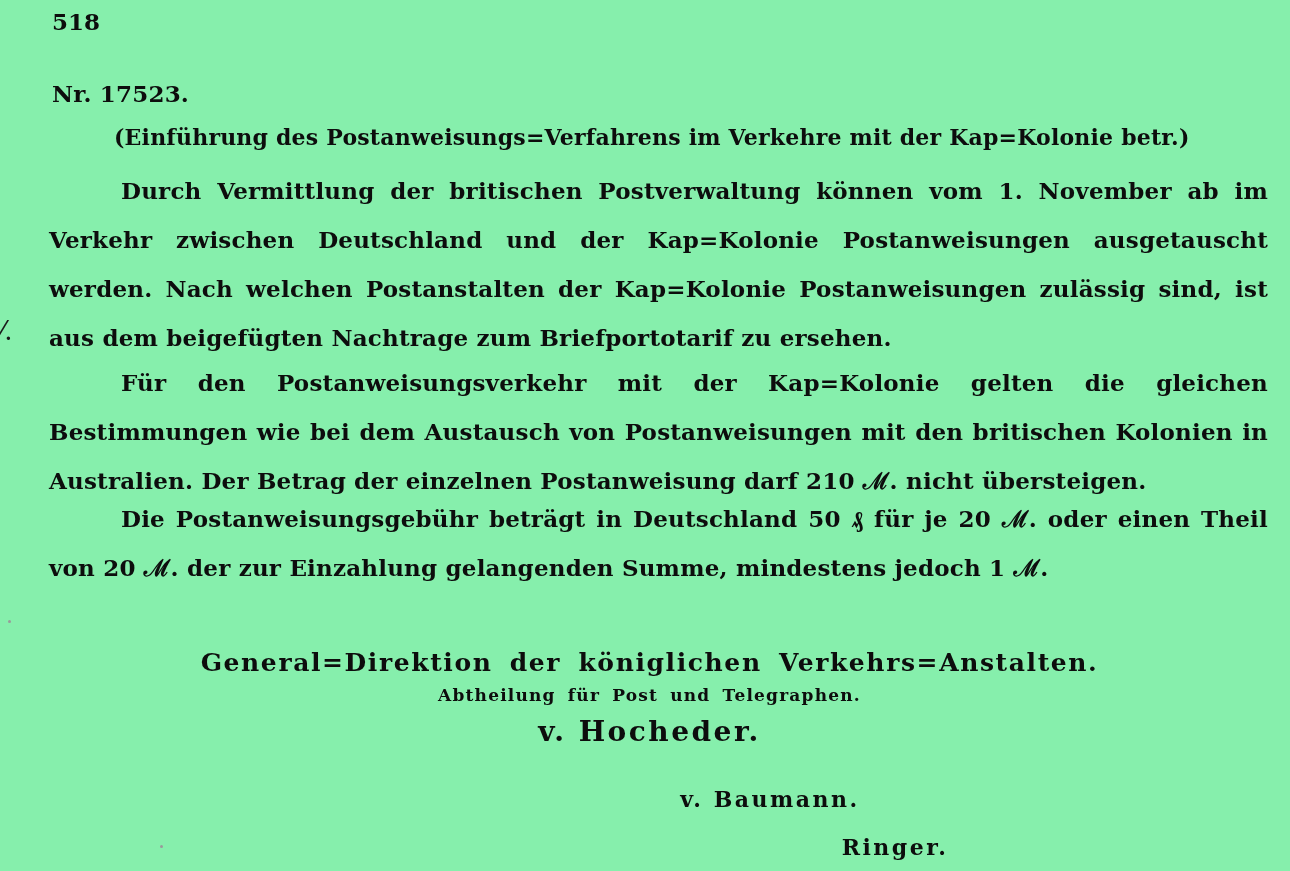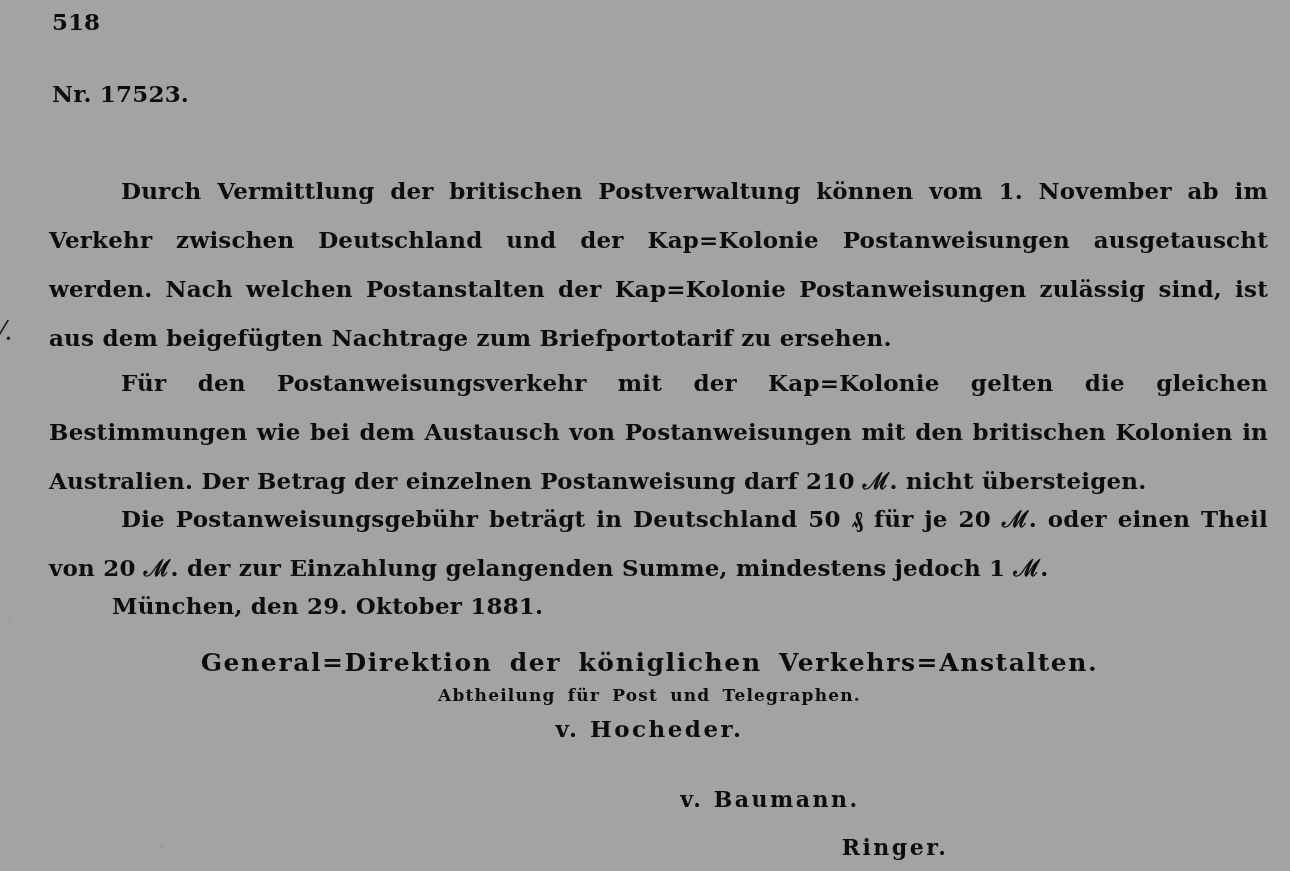--- a/index.html
+++ b/index.html
@@ -4,21 +4,21 @@
 <style>
   html, body {
     margin: 0;
     padding: 0;
     background: #ffffff;
   }
   .page {
     position: relative;
     width: 1290px;
     height: 871px;
-    background: #a3a3a3;
+    background: #86efac;
     overflow: hidden;
     font-family: "DejaVu Serif", serif;
     color: #0d0d0d;
     text-decoration: underline;
   }
   
   .fraktur {
     font-family: "DejaVu Serif", serif;
     font-weight: 700;
     letter-spacing: 0.2px;
@@ -84,21 +84,21 @@
     font-family: "DejaVu Serif", serif;
     font-weight: 700;
     font-size: 17px;
     letter-spacing: 1.2px;
     word-spacing: 5px;
     margin-bottom: 10px;
   }
   .sig1 {
     font-family: "DejaVu Serif", serif;
     font-weight: 700;
-    font-size: 23px;
+    font-size: 28px;
     letter-spacing: 2.5px;
     margin-bottom: 6px;
   }
   .sig2 {
     position: absolute;
     top: 786px;
     left: 0;
     right: 0;
     text-align: center;
     font-family: "DejaVu Serif", serif;
@@ -137,30 +137,30 @@
 </style>
 </head>
 <body>
 
 <div class="page">
 
   <div class="page-number">518</div>
 
   <div class="doc-number fraktur">Nr. 17523.</div>
 
+  <div class="subject fraktur">(Einführung des Postanweisungs=Verfahrens im Verkehre mit der Kap=Kolonie betr.)</div>
 
   <div class="mark-left">⁄.</div>
 
   <div class="para fraktur p1">Durch Vermittlung der britischen Postverwaltung können vom 1. November ab im Verkehr zwischen Deutschland und der Kap=Kolonie Postanweisungen ausgetauscht werden. Nach welchen Postanstalten der Kap=Kolonie Postanweisungen zulässig sind, ist aus dem beigefügten Nachtrage zum Briefportotarif zu ersehen.</div>
 
   <div class="para fraktur p2">Für den Postanweisungsverkehr mit der Kap=Kolonie gelten die gleichen Bestimmungen wie bei dem Austausch von Postanweisungen mit den britischen Kolonien in Australien. Der Betrag der einzelnen Postanweisung darf 210 ℳ. nicht übersteigen.</div>
 
   <div class="para fraktur p3">Die Postanweisungsgebühr beträgt in Deutschland 50 ₰ für je 20 ℳ. oder einen Theil von 20 ℳ. der zur Einzahlung gelangenden Summe, mindestens jedoch 1 ℳ.</div>
 
-  <div class="datum fraktur">München, den 29. Oktober 1881.</div>
 
   <div class="signature-block">
     <div class="org">General=Direktion der königlichen Verkehrs=Anstalten.</div>
     <div class="dept">Abtheilung für Post und Telegraphen.</div>
     <div class="sig1">v. Hocheder.</div>
   </div>
 
   <div class="sig2">v. Baumann.</div>
   <div class="sig3">Ringer.</div>
 

